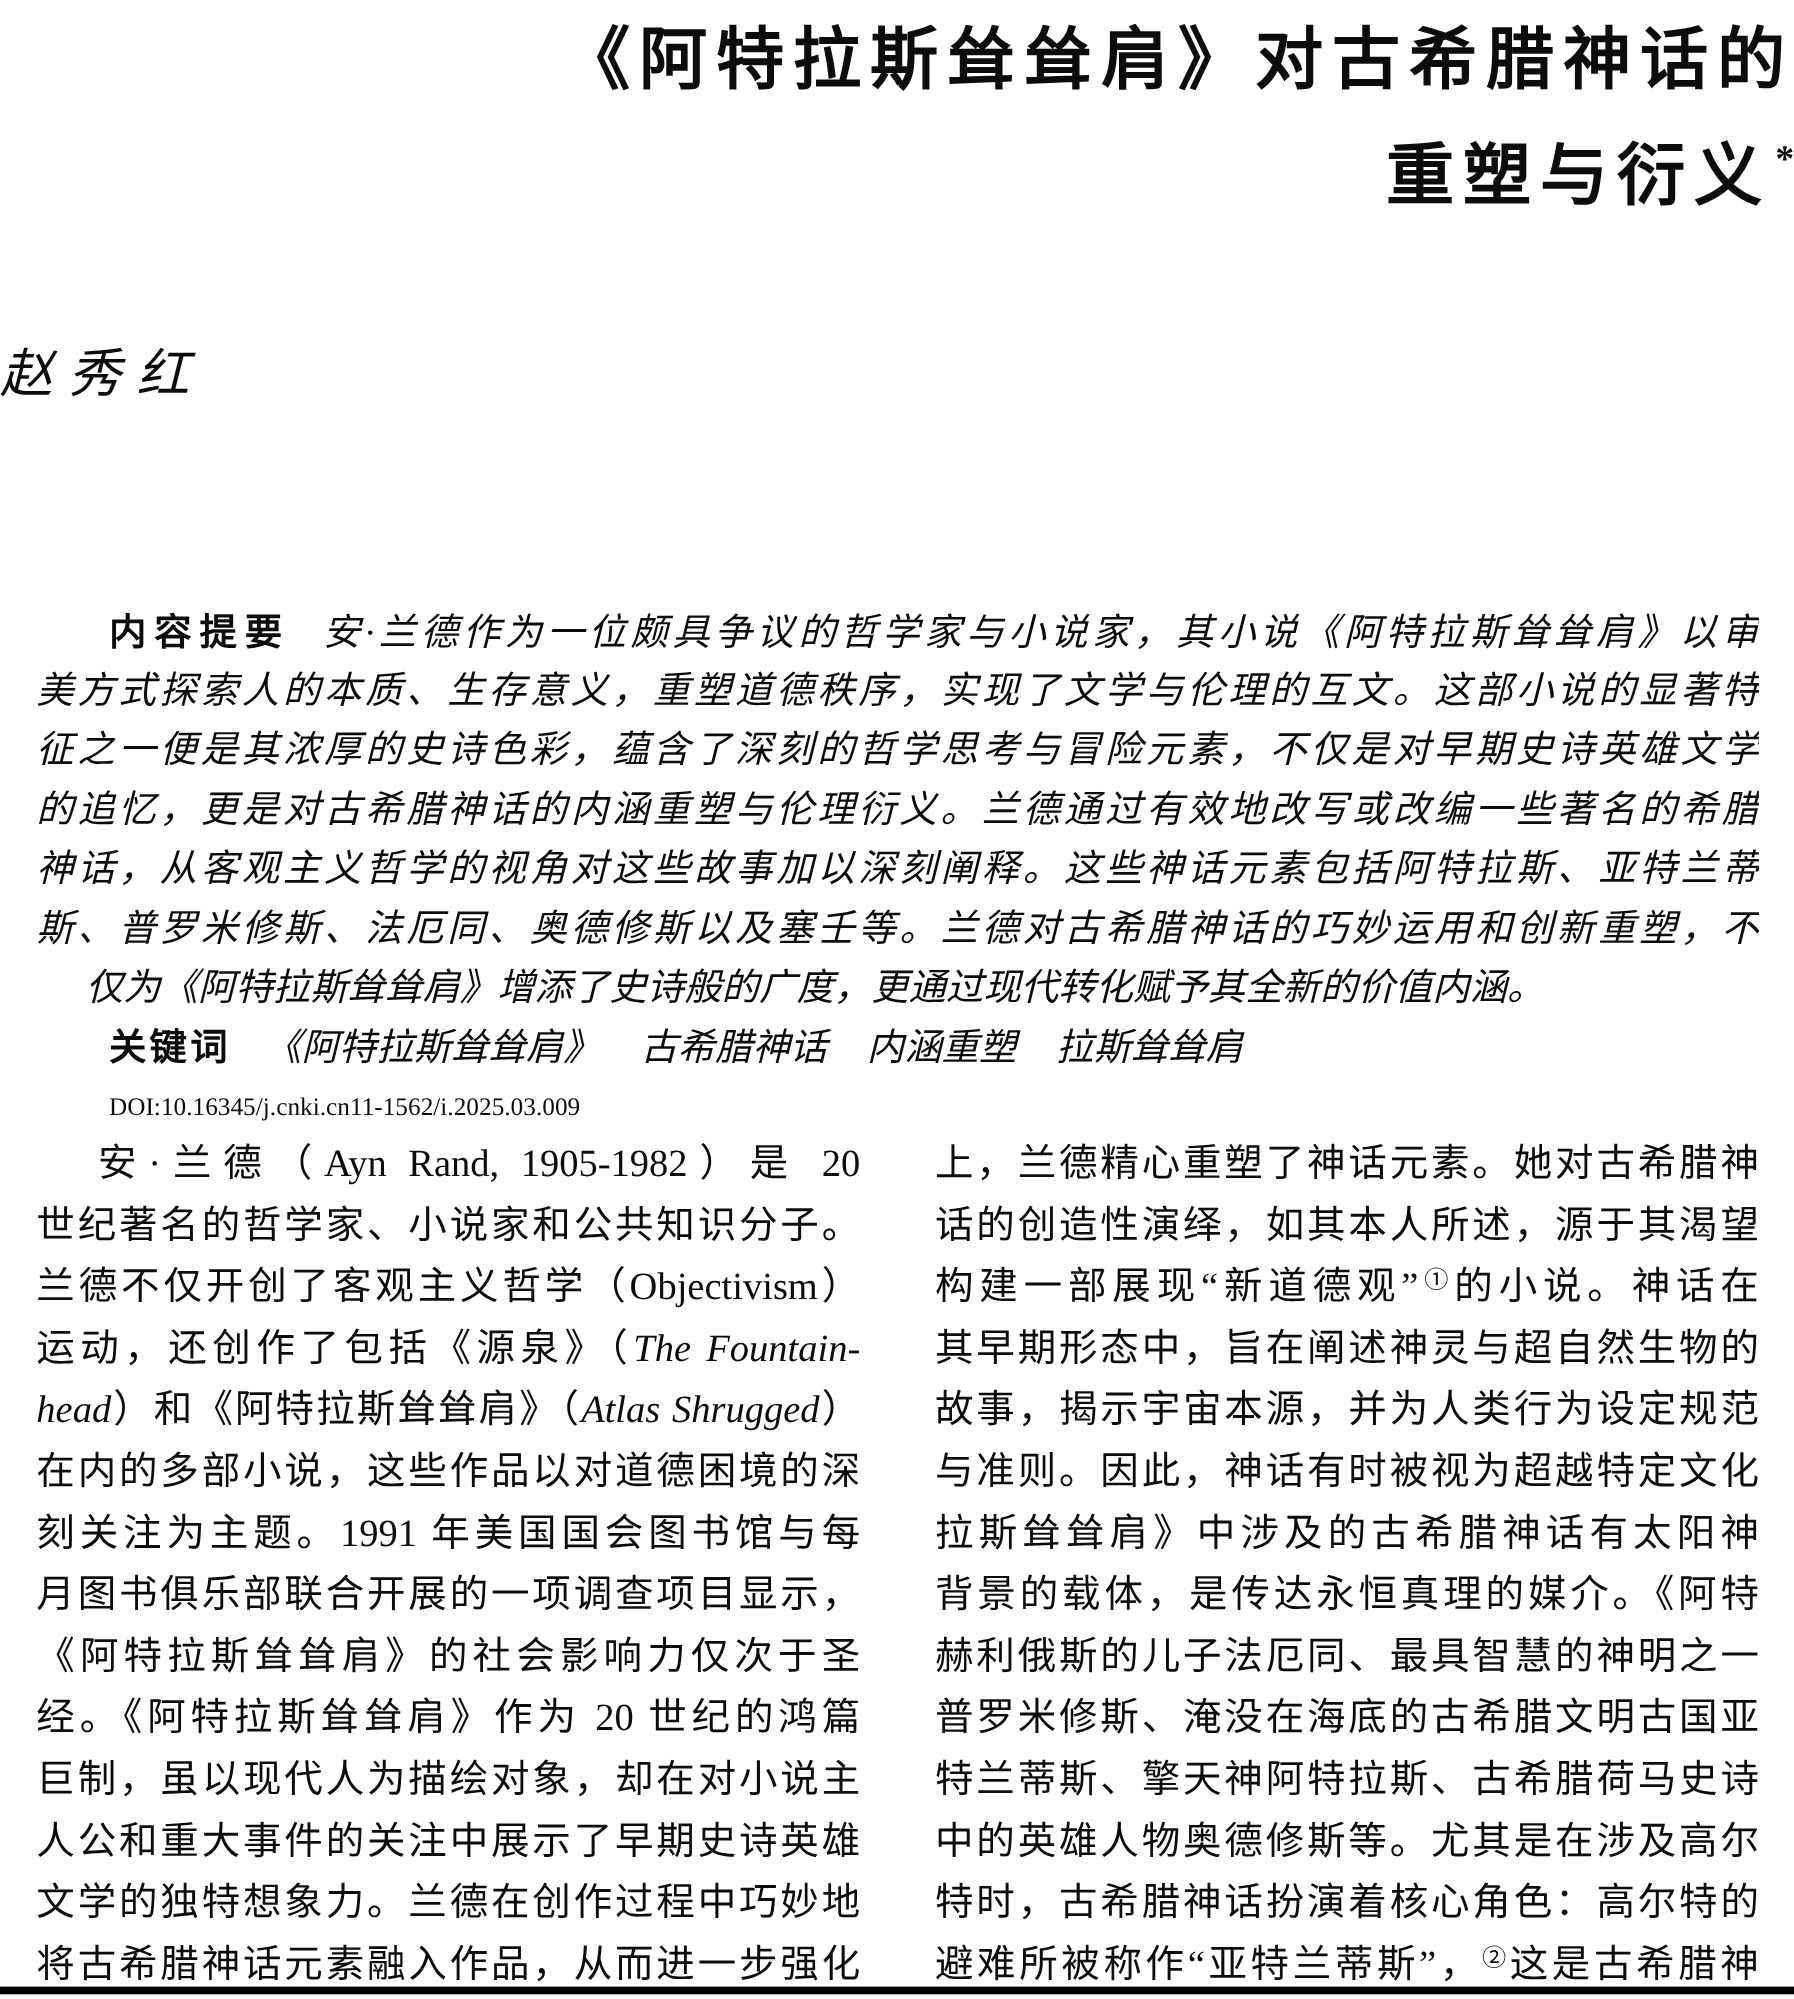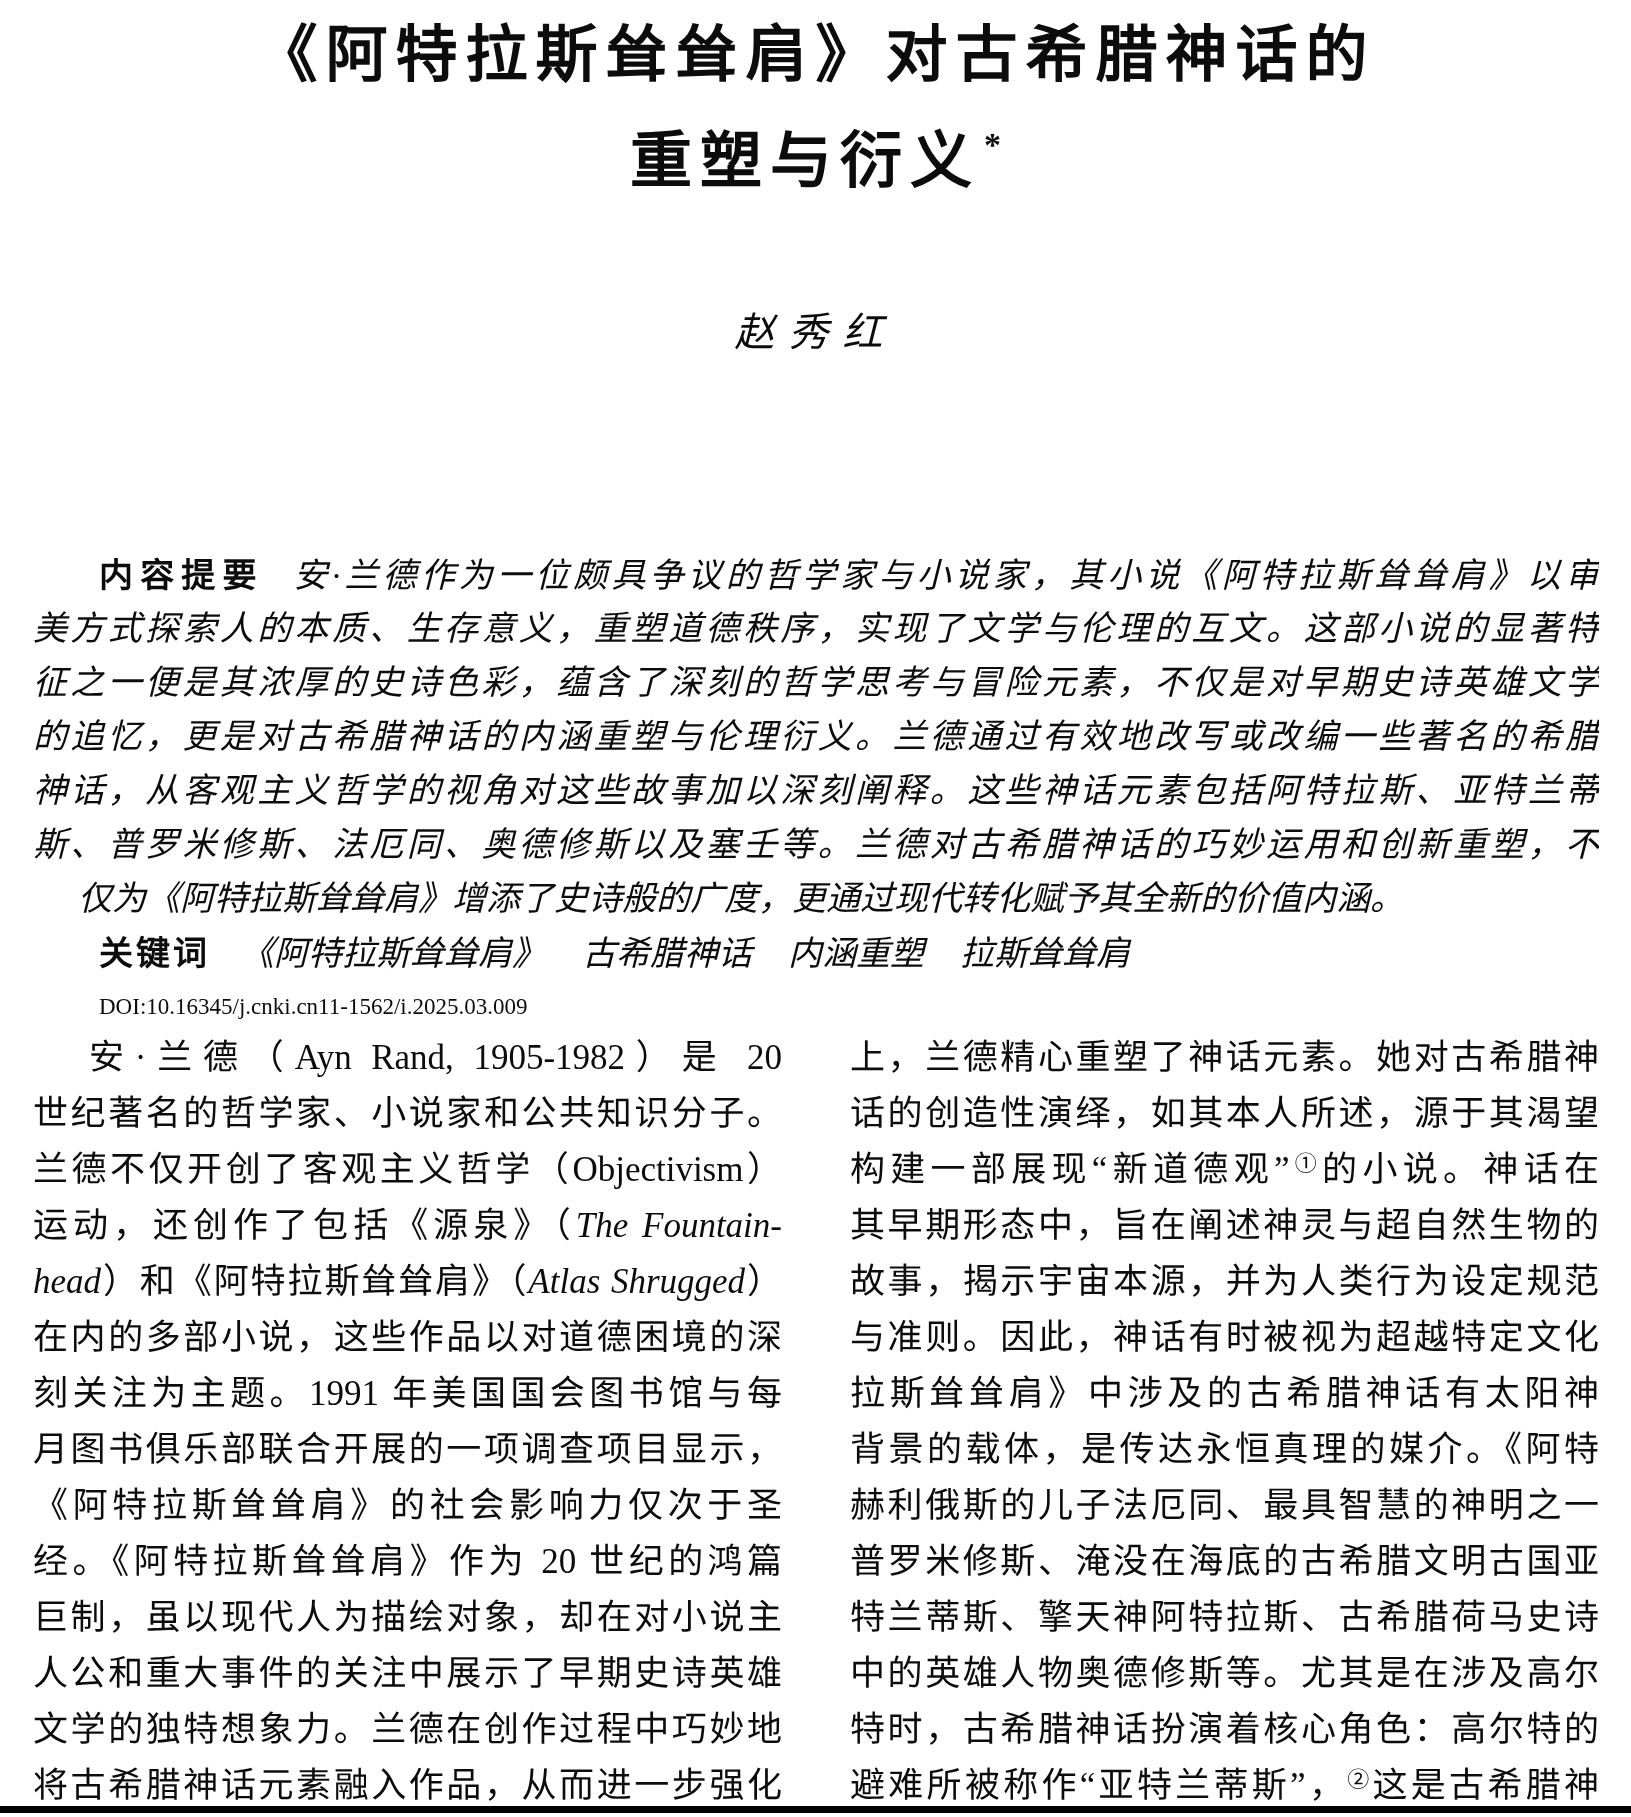--- a/index.html
+++ b/index.html
@@ -7,35 +7,35 @@
     width:1631px;height:1817px;
     background:#ffffff;color:#0c0c0c;
     font-family:"Liberation Serif","DejaVu Serif",serif;
     position:relative;overflow:hidden;
   }
   .page{position:absolute;inset:0;}
 
   
   .title{
     position:absolute;top:10px;left:0;width:100%;
-    text-align:center;
+    text-align:right;
     font-family:"Liberation Sans","DejaVu Sans",sans-serif;
     font-weight:bold;
     font-size:62px;line-height:90px;letter-spacing:8px;
   }
   .fn-star{
     font-family:"Liberation Serif","DejaVu Serif",serif;
     font-size:34px;vertical-align:26px;letter-spacing:0;margin-left:4px;
   }
 
   
   .author{
     position:absolute;top:300px;left:0;width:100%;
-    text-align:center;
-    font-size:40px;font-style:italic;letter-spacing:14px;
+    text-align:left;
+    font-size:48px;font-style:italic;letter-spacing:14px;
   }
 
   
   .abstract{
     position:absolute;top:548px;left:33px;width:1566px;
     font-size:34px;font-style:italic;
   }
   .abs-line{
     height:54px;line-height:54px;
     text-align:justify;text-align-last:justify;

